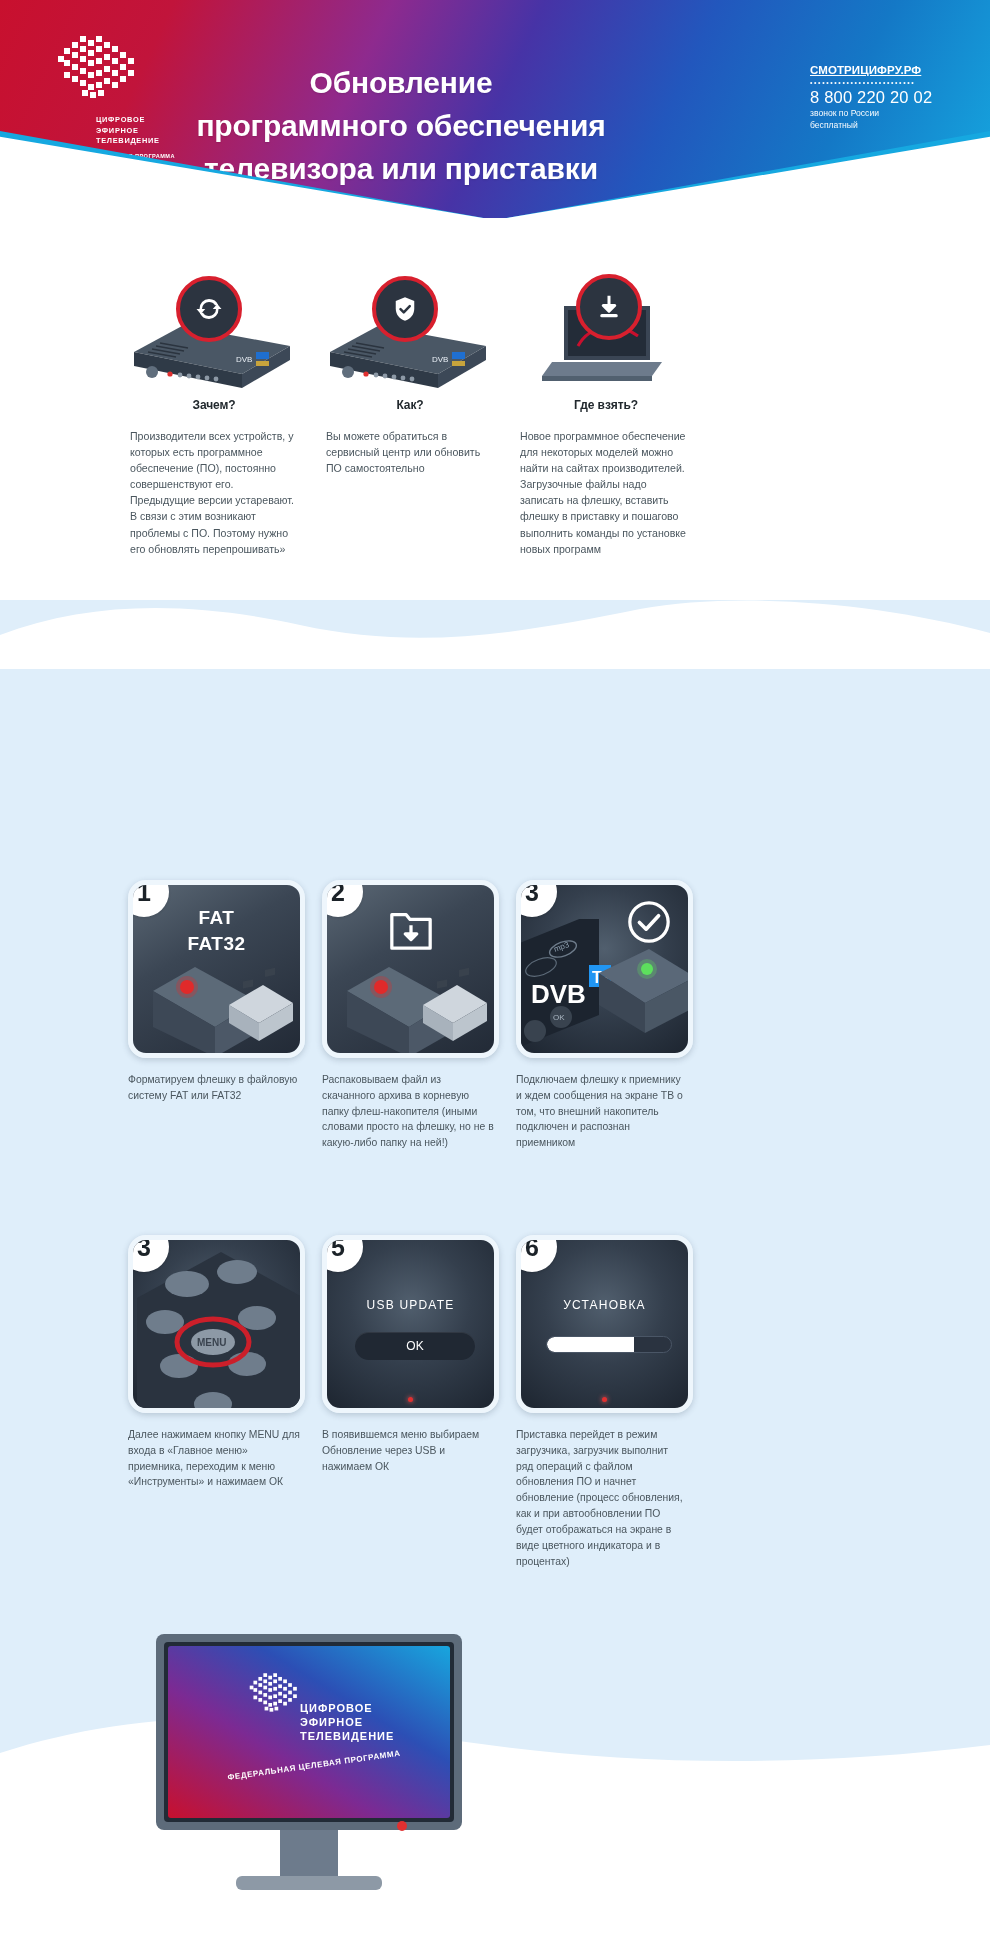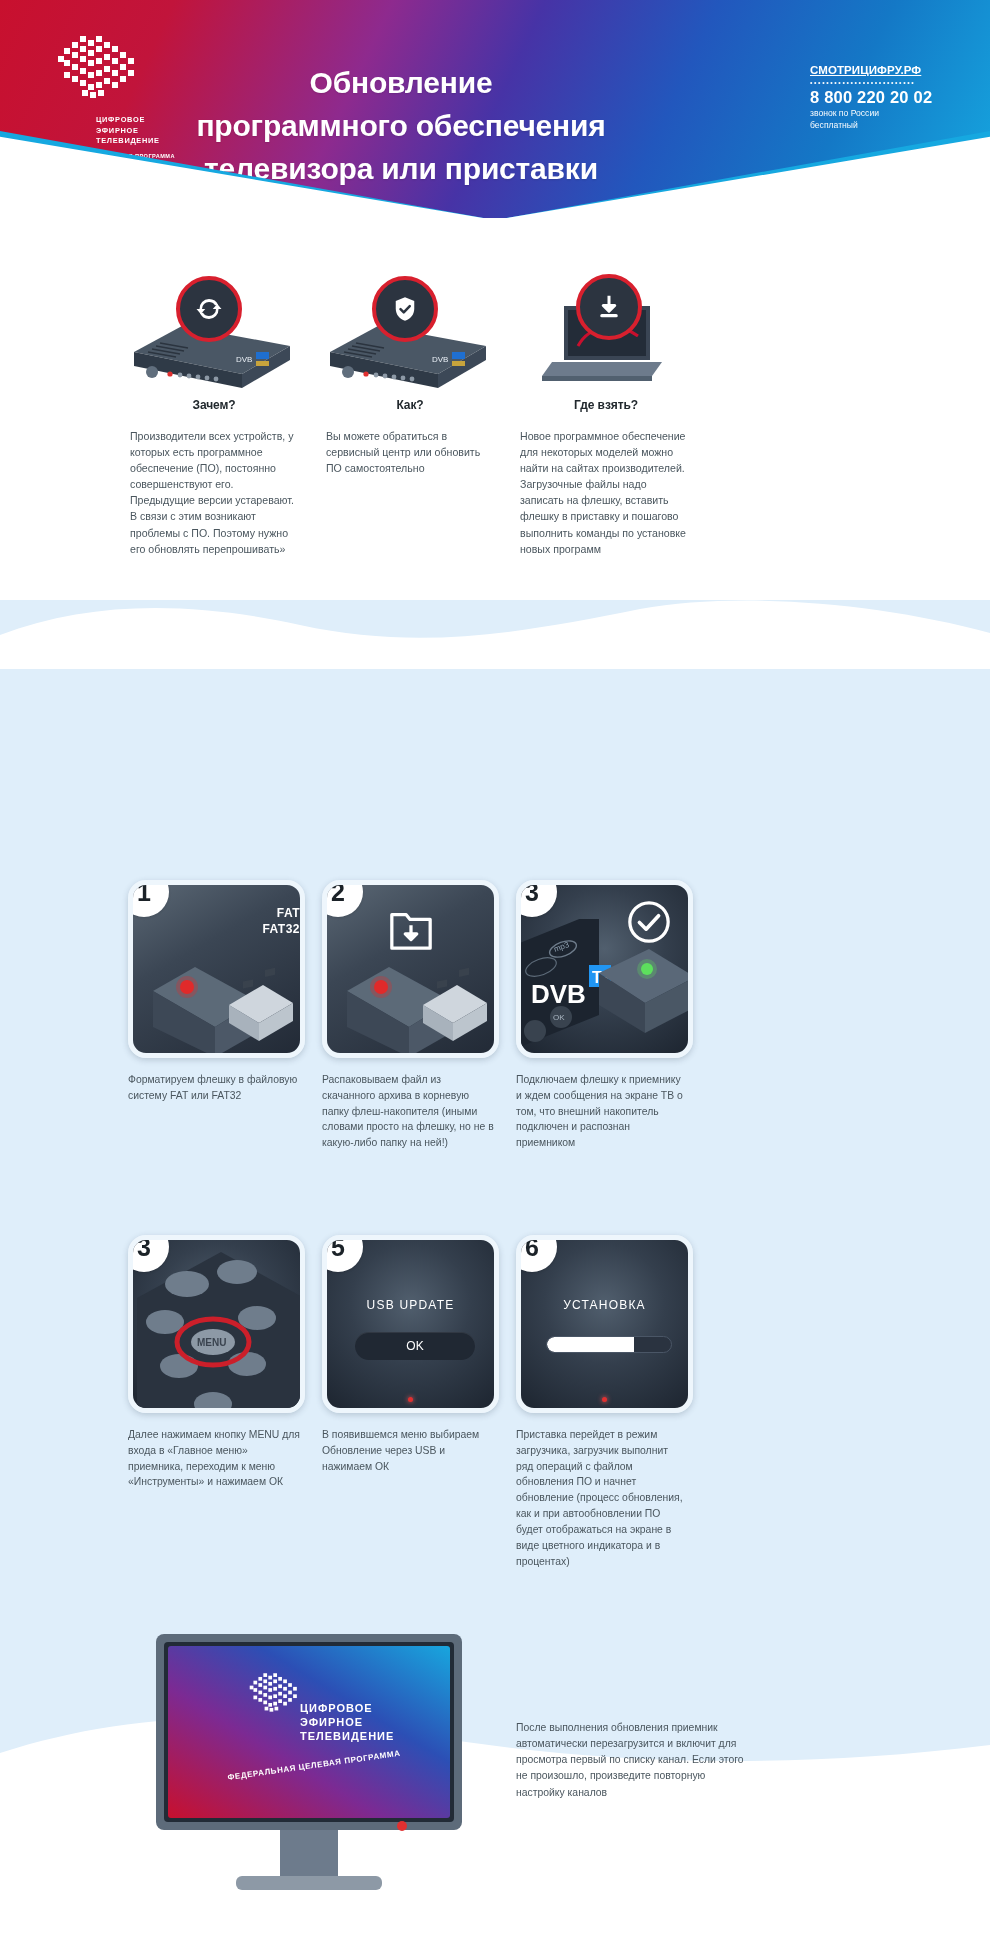--- a/index.html
+++ b/index.html
@@ -37,21 +37,21 @@
   .logo-foot { margin-top:6px; color:#fff; font-size:5.6px; font-weight:bold; letter-spacing:.45px; white-space:nowrap; }
 
   .title {
     position:absolute; left:0; top:62px; width:802px; text-align:center;
     color:#ffffff; font-size:30px; font-weight:bold; line-height:1.43;
     letter-spacing:-.2px; text-shadow:0 1px 2px rgba(0,0,0,.12);
   }
   .contact { position:absolute; right:20px; top:44px; width:160px; text-align:left; color:#fff; }
   .contact .site { font-size:11.5px; font-weight:bold; letter-spacing:.1px; text-decoration:underline;margin-top:20px; }
   .contact .dots { margin:3px 0 2px; font-size:7px; letter-spacing:1.6px; opacity:.95; overflow:hidden; white-space:nowrap; }
-  .contact .phone { font-size:16.5px; font-weight:700; letter-spacing:.2px; line-height:1.1; }
+  .contact .phone { font-size:16.5px; font-weight:400; letter-spacing:.2px; line-height:1.1; }
   .contact .note { font-size:8.6px; line-height:1.35; margin-top:2px; opacity:.97; }
 
   
   .intro { position:absolute; left:0; top:218px; width:990px; height:400px; }
   .cols { position:absolute; left:0; top:62px; width:990px; display:flex; }
   .col { width:330px; padding:0 0 0 0; position:relative; }
   .col-inner { width:168px; margin-left:0; }
   .c1 .col-inner { margin-left:130px; }
   .c2 .col-inner { margin-left:-4px; }
   .c3 .col-inner { margin-left:-140px; width:172px; }
@@ -88,22 +88,22 @@
   }
   .card.dark { background:radial-gradient(circle at 50% 38%, #515f6e 0%, #343f4d 45%, #1d2530 100%); }
   .num {
     position:absolute; left:-14px; top:-18px; width:50px; height:50px; border-radius:50%;
     background:#ffffff; color:#1b2228; font-size:25px; font-weight:bold;
     display:flex; align-items:center; justify-content:center; z-index:6;
     box-shadow:0 1px 3px rgba(0,0,0,.12);
   }
   .step-cap { font-size:10.4px; line-height:1.52; color:#4a565e; margin-top:14px; width:172px; }
 
-  .fat-label { position:absolute; left:0; top:20px; width:100%; text-align:right; color:#fff;
-    font-weight:bold; font-size:12px; line-height:1.35; letter-spacing:.5px; }
+  .fat-label { position:absolute; left:0; top:20px; width:100%; text-align:center; color:#fff;
+    font-weight:bold; font-size:19px; line-height:1.35; letter-spacing:.5px; }
   .usb-art { position:absolute; left:14px; bottom:-4px; width:150px; height:110px; }
   .folder-ic { position:absolute; left:0; right:0; top:22px; margin:auto; width:46px; height:46px; }
   .check-ic { position:absolute; right:16px; top:14px; width:46px; height:46px; }
 
   .menu-screen-title { position:absolute; left:0; top:58px; width:100%; text-align:center;
     color:#fff; font-weight:normal; font-size:12px; letter-spacing:1.2px; }
   .ok-btn { position:absolute; left:28px; top:92px; width:120px; height:28px; border-radius:14px;
     background:#202833; color:#fff; font-size:12px; display:flex; align-items:center; justify-content:center;
     box-shadow:inset 0 1px 0 rgba(255,255,255,.08); }
   .progress-outer { position:absolute; left:25px; top:96px; width:126px; height:17px; border-radius:9px;
@@ -491,15 +491,14 @@
         <text x="150" y="96">ЭФИРНОЕ</text>
         <text x="150" y="110">ТЕЛЕВИДЕНИЕ</text>
       </g>
       <text x="78" y="150" font-family="Liberation Sans" font-weight="bold" fill="#ffffff" font-size="8" letter-spacing=".6" transform="rotate(-8 78 150)">ФЕДЕРАЛЬНАЯ ЦЕЛЕВАЯ ПРОГРАММА</text>
       <circle cx="252" cy="196" r="5" fill="#e03030"></circle>
       <rect x="130" y="200" width="58" height="48" fill="#6d7b8c"></rect>
       <rect x="86" y="246" width="146" height="14" rx="6" fill="#8d99a6"></rect>
     </svg>
   </div>
 
-  <div class="final-note">После выполнения обновления приемник автоматически перезагрузится и включит для просмотра первый по списку канал. Если этого не произошло, произведите повторную настройку каналов</div>
 
 </div>
 
 </body></html>

